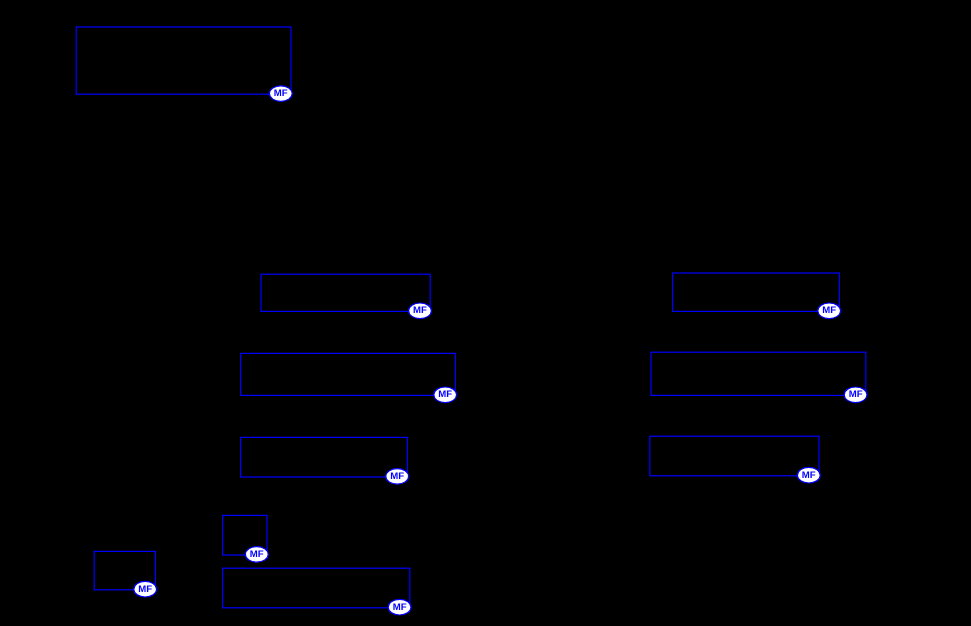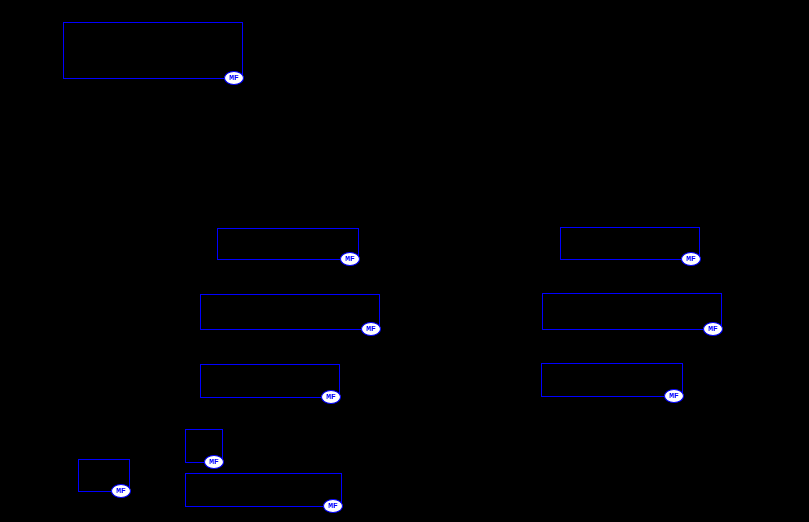--- a/index.html
+++ b/index.html
@@ -11,21 +11,20 @@
     height: 522px;
     overflow: hidden;
     font-family: "Liberation Sans", sans-serif;
     background: var(--canvas-bg, #000000);
   }
   .canvas {
     position: relative;
     width: 809px;
     height: 522px;
     background: var(--canvas-bg, #000000);
-    font-family: Liberation Mono, monospace;
   }
   .diagram-box {
     position: absolute;
     box-sizing: border-box;
     border: 1px solid var(--box-border, #0000ff);
     background: transparent;
   }
   .mf-badge {
     position: absolute;
     right: -2px;

